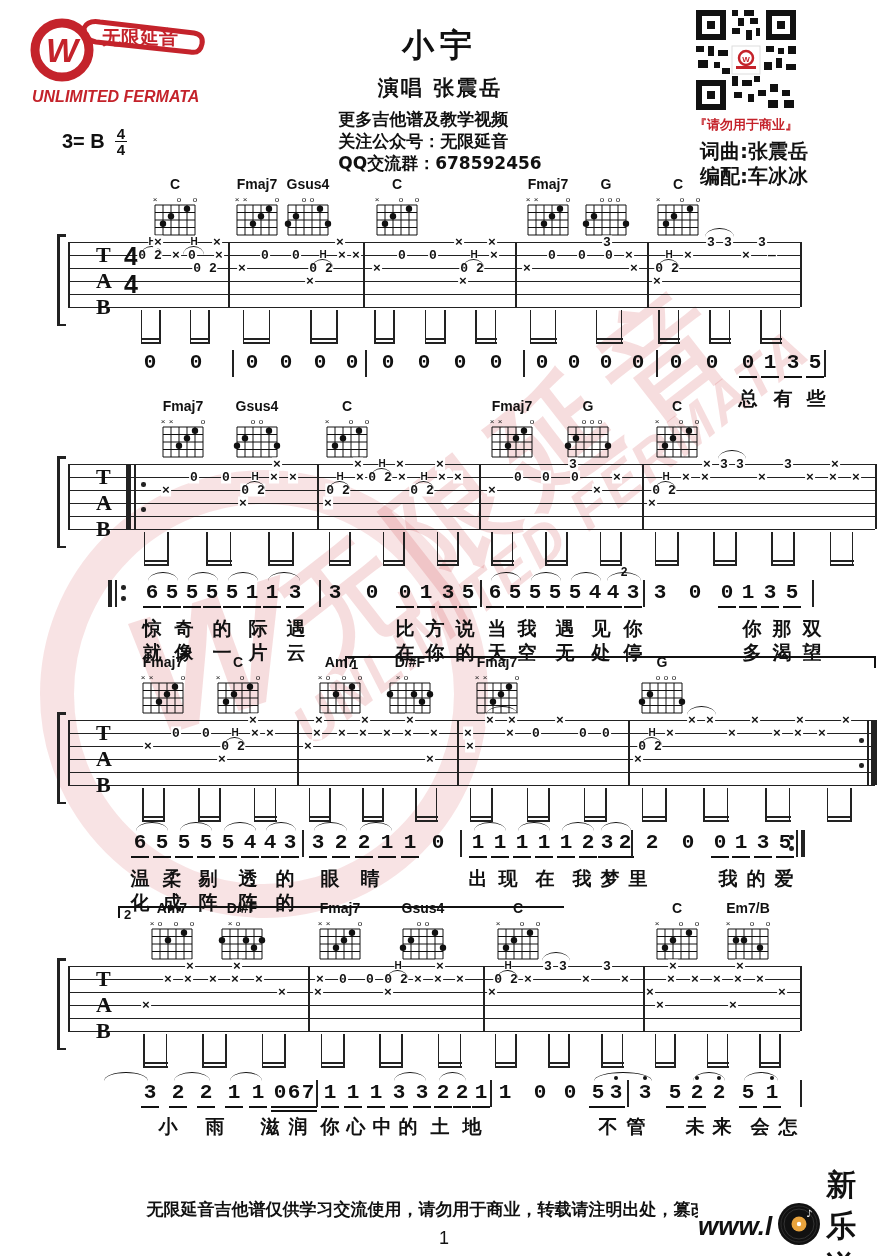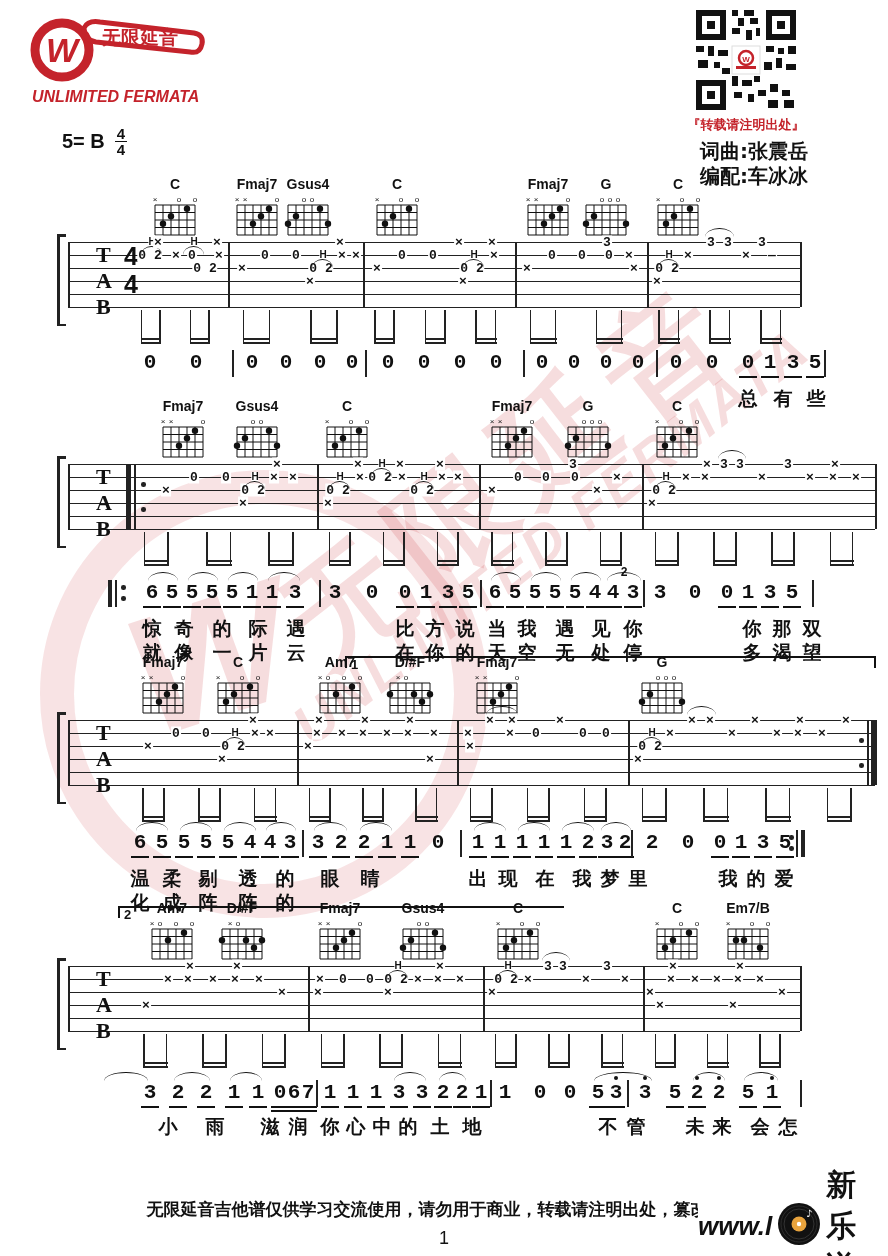--- a/index.html
+++ b/index.html
@@ -41,23 +41,32 @@
   <div class="abs" style="left:24px;top:6px;width:200px;height:104px">
     <svg width="200" height="104" viewBox="0 0 200 104">
       <circle cx="38" cy="44" r="27" fill="none" stroke="#c4232b" stroke-width="9"></circle>
       <text x="38" y="56" font-size="34" font-weight="bold" font-style="italic" fill="#c4232b" text-anchor="middle" font-family="Liberation Sans, sans-serif">W</text>
       <path d="M60 22 Q64 14 76 16 L170 27 Q180 29 178 38 Q176 48 166 46 L72 36 Q60 34 60 22 Z" fill="none" stroke="#c4232b" stroke-width="5"></path>
       <text x="78" y="38" font-size="19" font-weight="bold" fill="#c4232b" font-family="DejaVu Sans, sans-serif">无限延音</text>
       <text x="8" y="96" font-size="16" font-weight="bold" font-style="italic" fill="#c4232b" font-family="Liberation Sans, sans-serif">UNLIMITED FERMATA</text>
     </svg>
   </div>
 
+  <div class="abs" style="left:260px;top:24px;width:360px;text-align:center">
+    <div style="font:bold 32px 'DejaVu Sans',sans-serif;letter-spacing:6px">小宇</div>
+    <div style="font:bold 21px 'DejaVu Sans',sans-serif;margin-top:6px;letter-spacing:2px">演唱 张震岳</div>
+    <div style="display:inline-block;text-align:left;margin-top:6px">
+      <div class="hdr-promo">更多吉他谱及教学视频</div>
+      <div class="hdr-promo">关注公众号：无限延音</div>
+      <div class="hdr-promo">QQ交流群：678592456</div>
+    </div>
+  </div>
 
   <div class="abs" style="left:62px;top:126px;font:bold 20px 'Liberation Sans',sans-serif;display:flex;align-items:center;gap:10px">
-    <span>5= B</span>
+    <span>3= B</span>
     <span style="display:inline-flex;flex-direction:column;align-items:center;font-size:15px;line-height:15px">
       <span style="border-bottom:1.5px solid #111;padding:0 2px">4</span>
       <span>4</span>
     </span>
   </div>
 
   <div class="abs" style="left:692px;top:6px;width:108px;height:108px">
     <svg width="108" height="108" viewBox="0 0 108 108">
       <rect width="108" height="108" fill="#fff"></rect>
       <g fill="#111">
@@ -103,21 +112,21 @@
           <rect x="15" y="15" width="8" height="8"></rect>
           <rect x="85" y="15" width="8" height="8"></rect>
           <rect x="15" y="85" width="8" height="8"></rect>
         </g>
       <rect x="40" y="40" width="28" height="28" fill="#fff" stroke="#ddd"></rect>
       <circle cx="54" cy="52" r="7" fill="none" stroke="#c4232b" stroke-width="2.5"></circle>
       <text x="54" y="56" font-size="8" font-weight="bold" fill="#c4232b" text-anchor="middle" font-family="Liberation Sans,sans-serif">W</text>
       <rect x="44" y="60" width="20" height="3" fill="#c4232b"></rect>
     </svg>
   </div>
-  <div class="abs" style="left:676px;top:116px;width:140px;text-align:center;font:bold 13px 'DejaVu Sans',sans-serif;color:#c4232b">『转载请注明出处』</div>
+  <div class="abs" style="left:676px;top:116px;width:140px;text-align:center;font:bold 13px 'DejaVu Sans',sans-serif;color:#c4232b">『请勿用于商业』</div>
   <div class="abs" style="left:700px;top:138px;font:bold 20px 'DejaVu Sans',sans-serif">词曲:张震岳</div>
   <div class="abs" style="left:700px;top:163px;font:bold 20px 'DejaVu Sans',sans-serif">编配:车冰冰</div>
 
   <div id="score" class="abs" style="left:0;top:0;width:888px;height:1256px">
       <div class="hline" style="left: 68px; top: 242px; width: 732px;"></div>
       <div class="hline" style="left: 68px; top: 255px; width: 732px;"></div>
       <div class="hline" style="left: 68px; top: 268px; width: 732px;"></div>
       <div class="hline" style="left: 68px; top: 281px; width: 732px;"></div>
       <div class="hline" style="left: 68px; top: 294px; width: 732px;"></div>
       <div class="hline" style="left: 68px; top: 307px; width: 732px;"></div>

